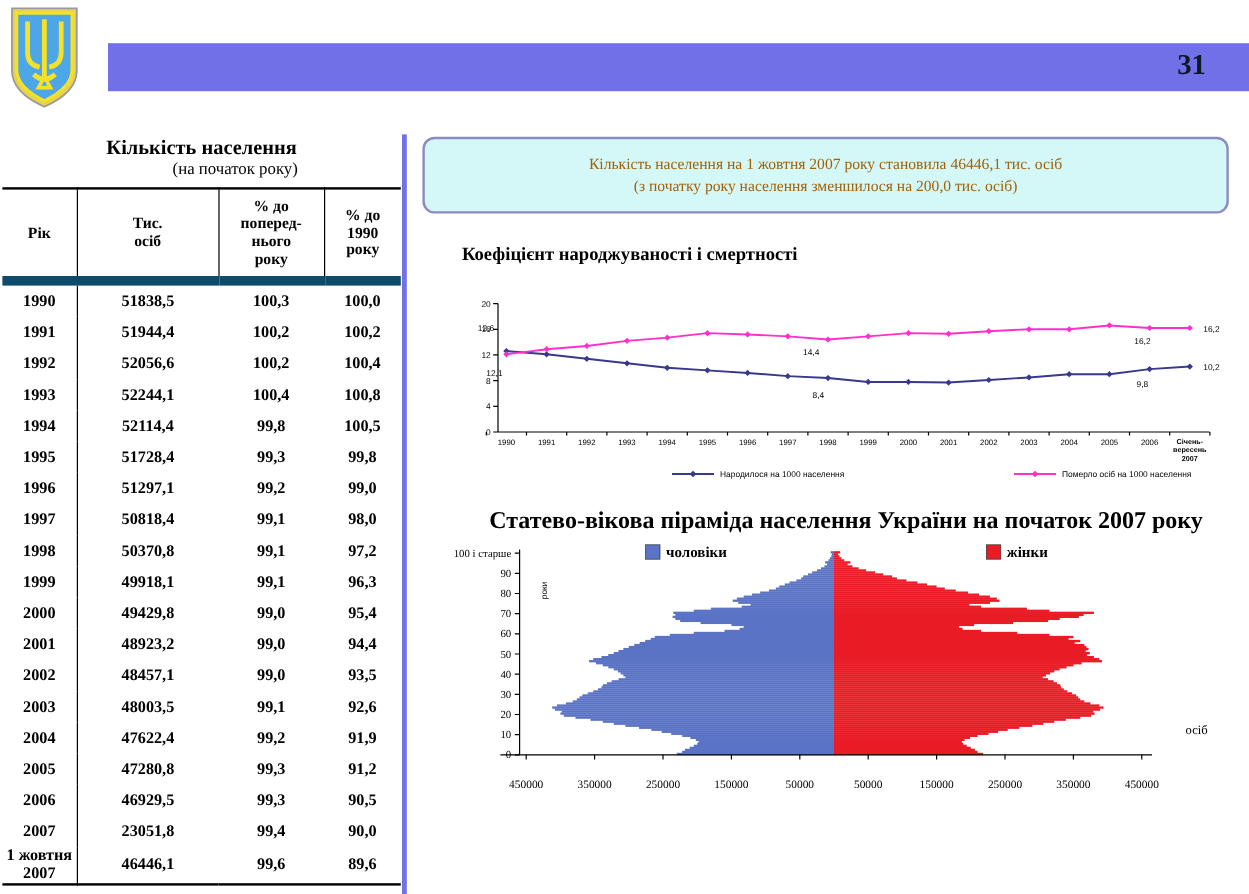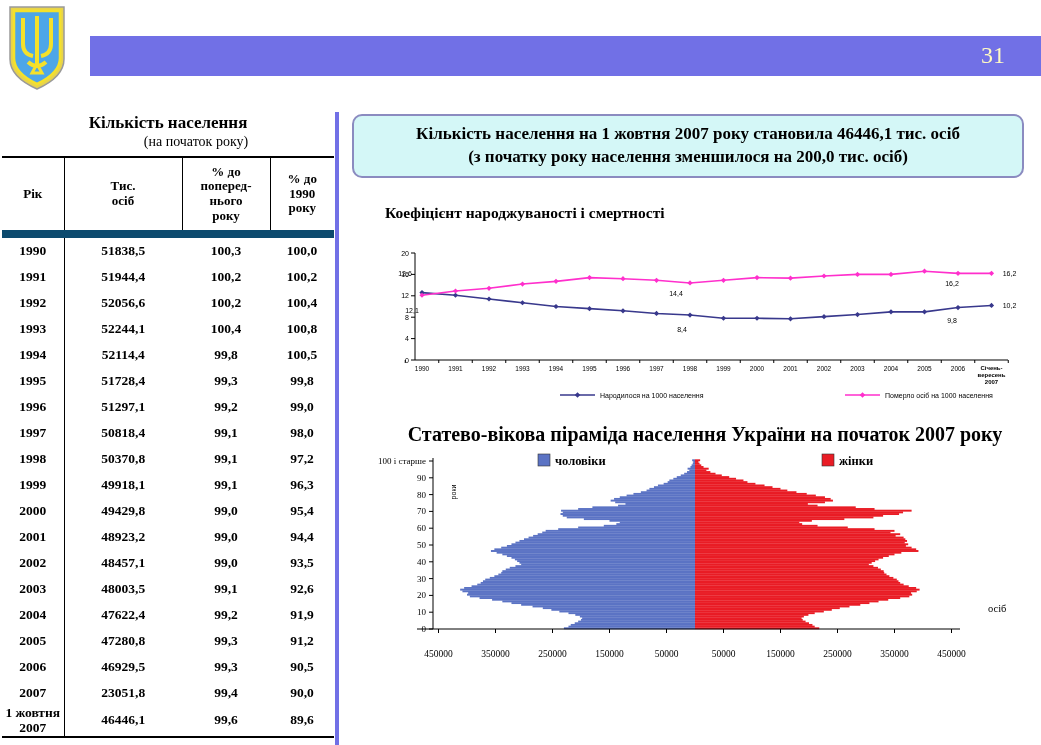--- a/index.html
+++ b/index.html
@@ -4,21 +4,21 @@
 <style>
   html,body{margin:0;padding:0;background:#fff;}
   body{width:1041px;height:745px;position:relative;overflow:hidden;
        font-family:"Liberation Serif",serif;}
   .abs{position:absolute;}
 
   
   #header-bar{left:90px;top:36px;width:951px;height:40px;background:#7170E6;}
   #header-title{left:402px;top:6px;transform:translateX(-50%);color:#fff;
       font-size:24px;font-weight:bold;white-space:nowrap;}
-  #page-number{right:36px;top:6px;color:#fef9c3;font-size:24px;font-weight:normal;}
+  #page-number{right:36px;top:6px;color:#0f172a;font-size:24px;font-weight:bold;}
 
   
   #table-title{left:0;top:113px;width:336px;text-align:center;font-size:17px;font-weight:bold;font-family:Liberation Serif, serif;}
   #table-subtitle{left:0;top:134px;width:336px;text-align:center;font-size:14px;padding-left:28px;}
   #vline{left:335px;top:112px;width:4px;height:633px;background:#7170E6;}
   #poptable-wrap{left:2px;top:156px;}
   table.poptable{border-collapse:collapse;width:332px;border-bottom:2px solid #000;}
   table.poptable thead tr{border-top:2px solid #000;}
   table.poptable th{font-family:"Liberation Serif",serif;font-weight:bold;font-size:13px;
       line-height:1.12;text-align:center;vertical-align:middle;height:72px;
@@ -26,21 +26,21 @@
   table.poptable th + th{border-left:1.5px solid #000;}
   table.poptable td{font-family:"Liberation Serif",serif;font-weight:bold;font-size:13.5px;
       text-align:center;vertical-align:middle;height:26px;padding:0;white-space:pre-line;
       line-height:1.1;}
   table.poptable td:nth-child(2){border-left:1.5px solid #000;}
 
   
   #info-box{left:352px;top:114px;width:668px;height:60px;background:#D4F7F7;
       border:2px solid #8B8BC0;border-radius:10px;display:flex;flex-direction:column;
       justify-content:center;align-items:center;}
-  #info-box div{color:#000000;font-weight:bold;font-size:17px;line-height:1.35;white-space:nowrap;}
+  #info-box div{color:#a16207;font-weight:normal;font-size:13px;line-height:1.35;white-space:nowrap;}
 
   
   #line-chart-title{left:385px;top:204px;width:650px;text-align:left;
       font-size:15.5px;font-weight:bold;}
   #pyramid-title{left:375px;top:423px;width:660px;text-align:center;
       font-size:20px;font-weight:bold;}
 
   svg text{font-family:"Liberation Sans",sans-serif;}
   svg .serif{font-family:"Liberation Serif",serif;}
 </style>

